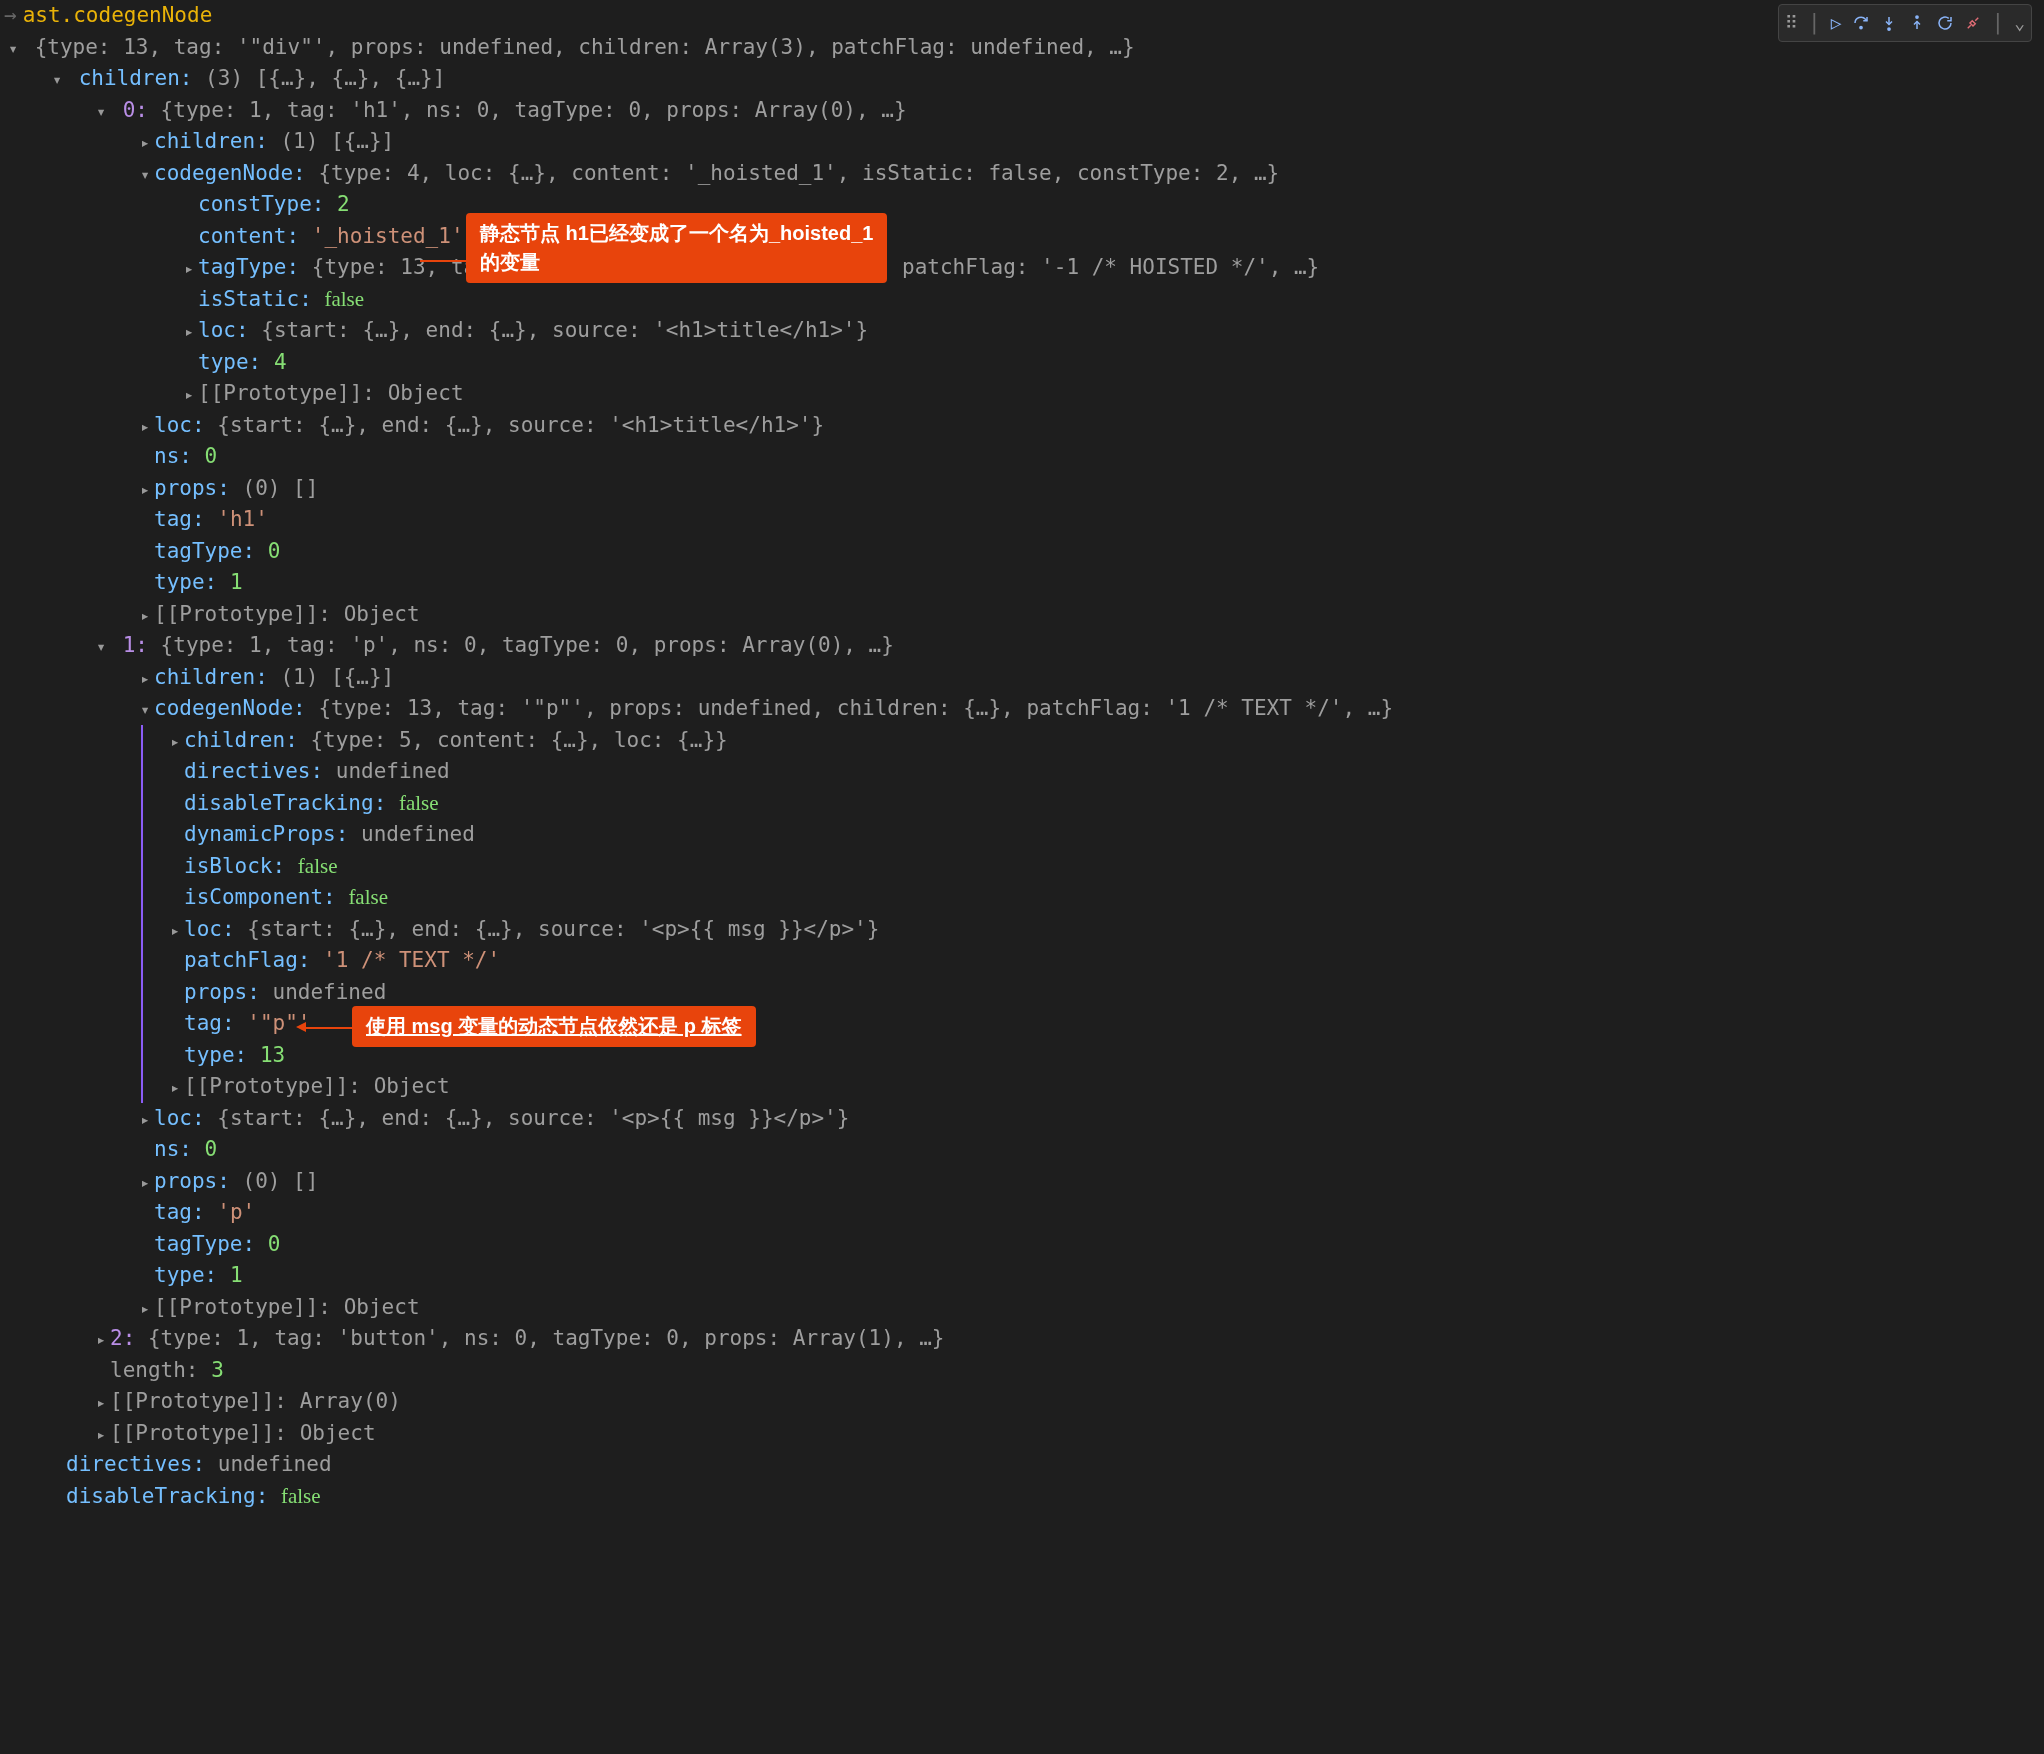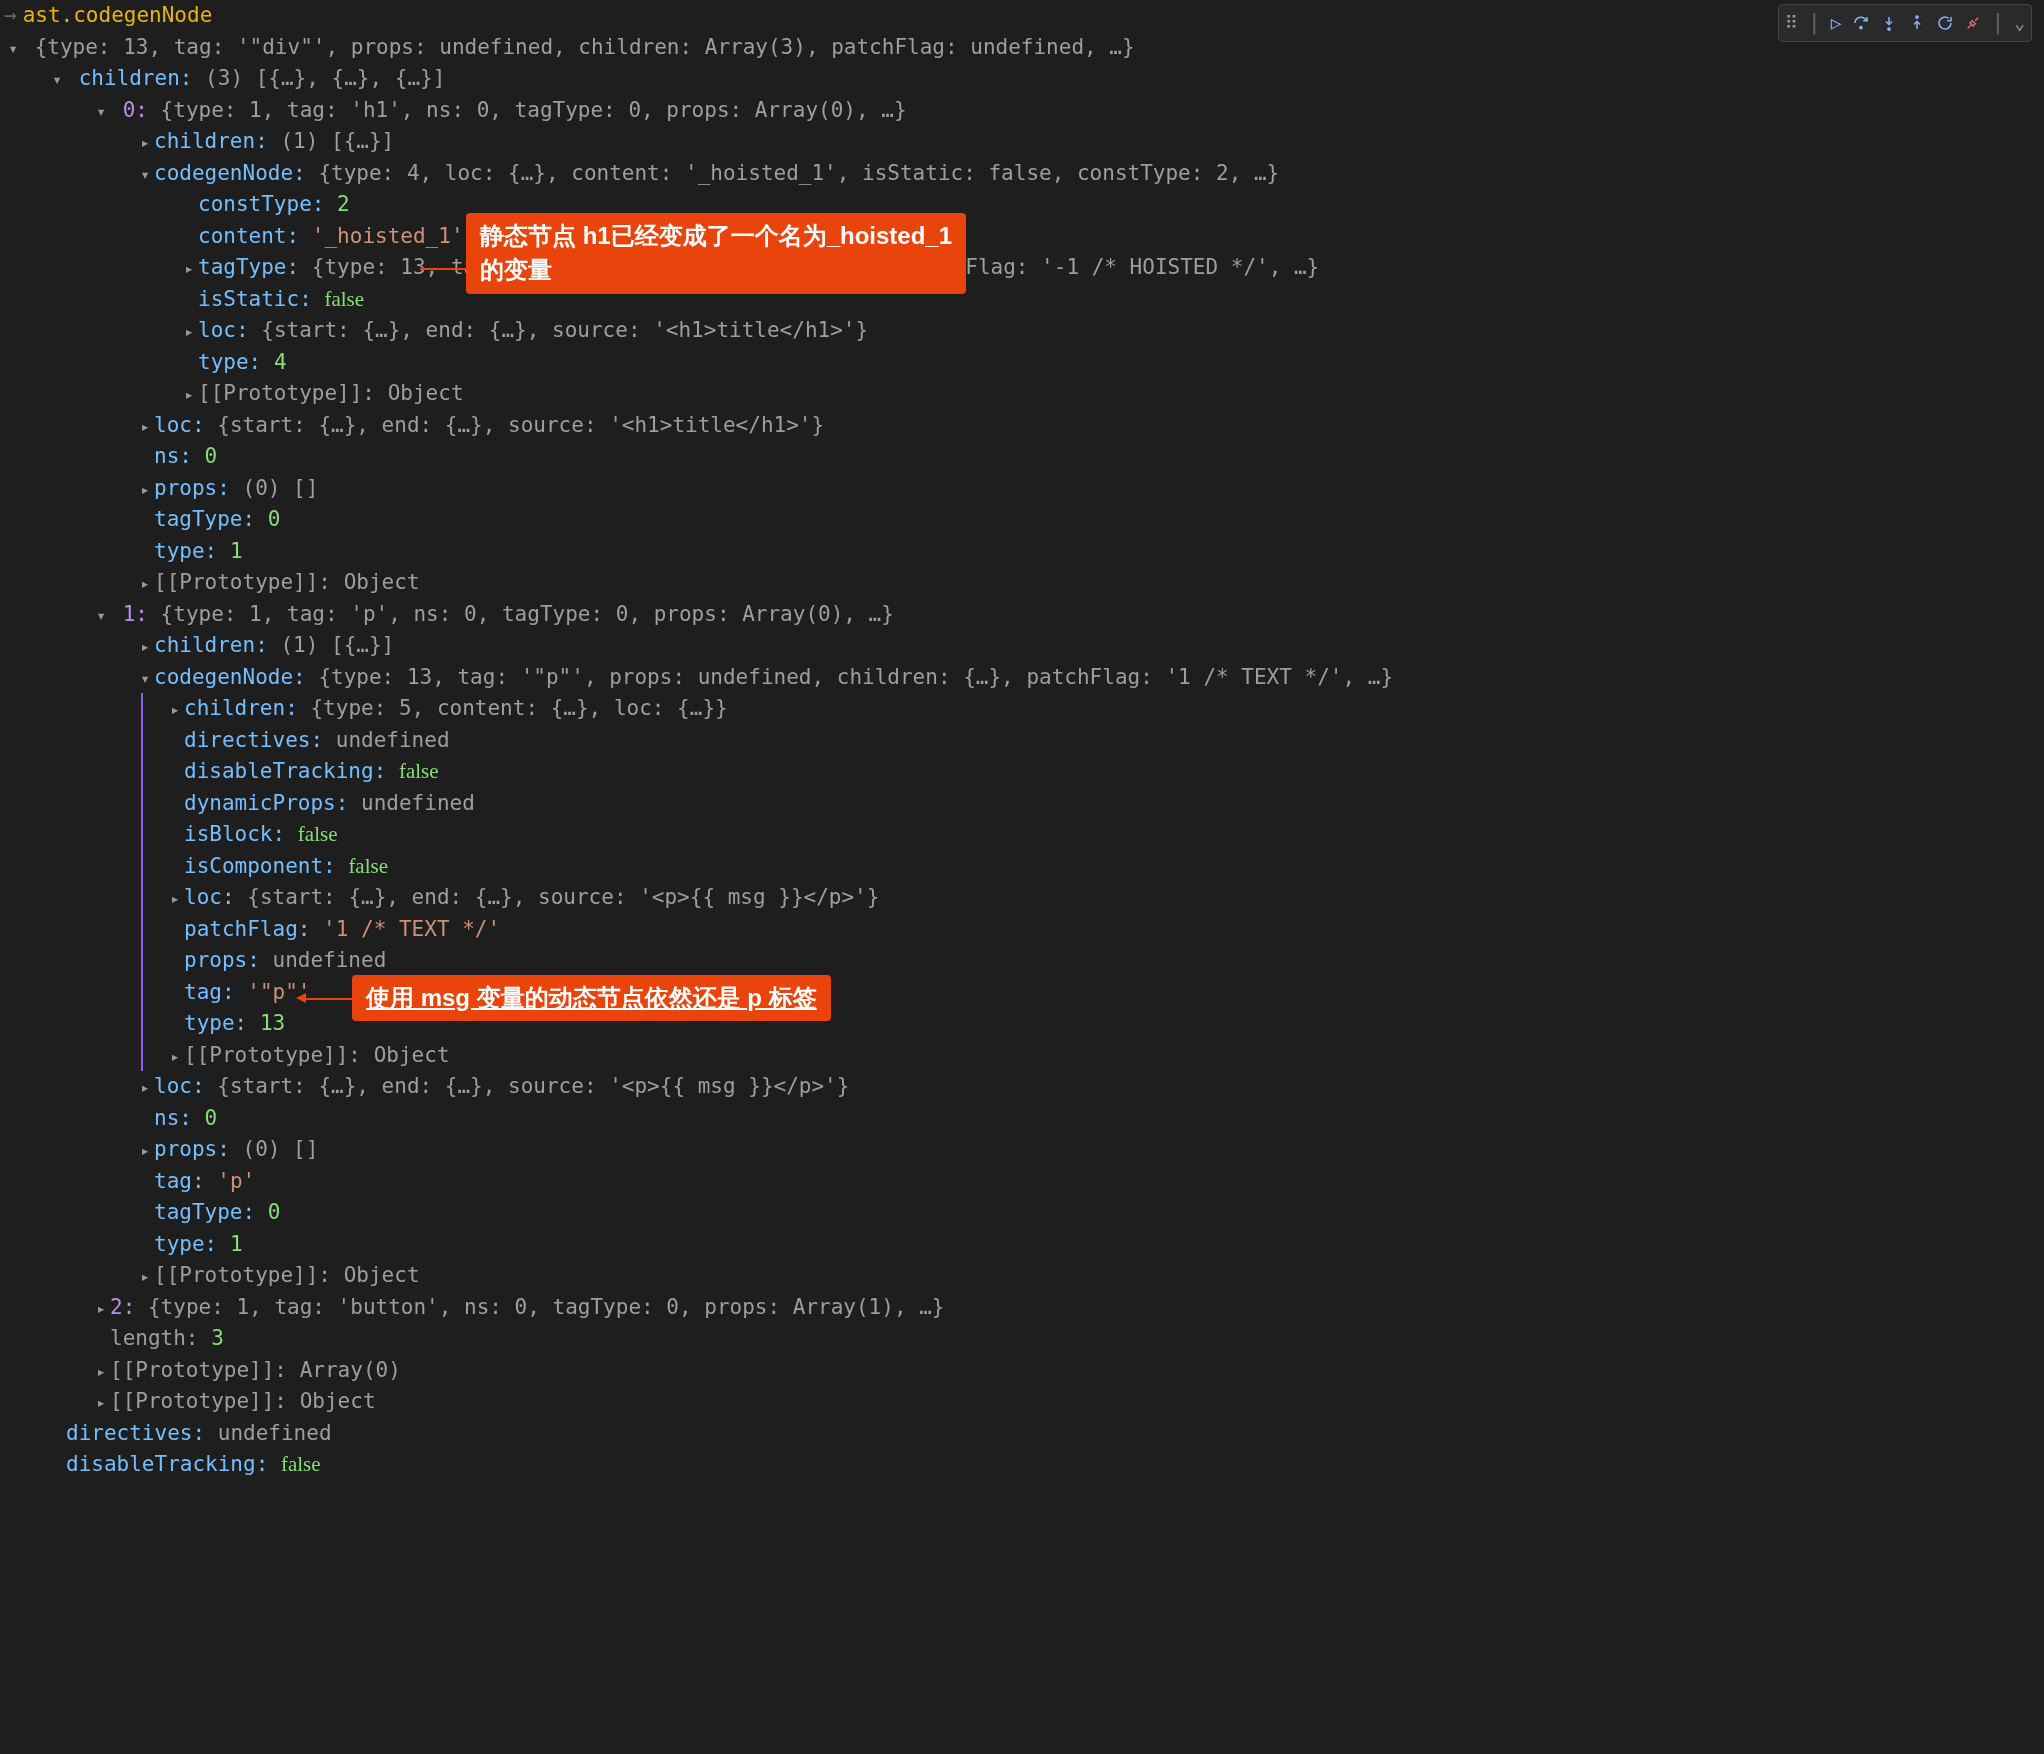--- a/index.html
+++ b/index.html
@@ -63,21 +63,21 @@
 .undef { color: #9e9e9e; }
 .purple { color: #b98ee6; }
 .prompt { color: #666; margin-right: 6px; }
 .input-line { color: #eab308; font-weight: 500; }
 .line { padding: 0 0 0 4px; position: relative; }
 .callout {
   position: absolute;
   background: #e8440c;
   color: #fff;
   font-family: -apple-system, "PingFang SC", "Microsoft YaHei", sans-serif;
-  font-size: 24px;
+  font-size: 20px;
   font-weight: 600;
   padding: 6px 14px;
   border-radius: 4px;
   z-index: 5;
   line-height: 1.45;
 }
 .callout::before {
   content: "";
   position: absolute;
   left: -46px;
@@ -180,20 +180,21 @@
         </div>
         <div class="line"><span class="arrow right"></span><span class="key">tagType:</span><span> </span><span class="muted">{type: 13, tag:</span><span style="display:inline-block;width:350px"></span><span class="muted">…}, patchFlag: '-1 /* HOISTED */', …}</span></div>
         <div class="line"><span class="arrow"></span><span class="key">isStatic:</span><span> </span><span class="bool">false</span></div>
         <div class="line"><span class="arrow right"></span><span class="key">loc:</span><span> </span><span class="muted">{start: {…}, end: {…}, source: '&lt;h1&gt;title&lt;/h1&gt;'}</span></div>
         <div class="line"><span class="arrow"></span><span class="key">type:</span><span> </span><span class="num">4</span></div>
         <div class="line"><span class="arrow right"></span><span class="muted">[[Prototype]]:</span><span> </span><span class="muted">Object</span></div>
       </div>
       <div class="line"><span class="arrow right"></span><span class="key">loc:</span><span> </span><span class="muted">{start: {…}, end: {…}, source: '&lt;h1&gt;title&lt;/h1&gt;'}</span></div>
       <div class="line"><span class="arrow"></span><span class="key">ns:</span><span> </span><span class="num">0</span></div>
       <div class="line"><span class="arrow right"></span><span class="key">props:</span><span> </span><span class="muted">(0) []</span></div>
+      <div class="line"><span class="arrow"></span><span class="key">tag:</span><span> </span><span class="string">'h1'</span></div>
       <div class="line"><span class="arrow"></span><span class="key">tagType:</span><span> </span><span class="num">0</span></div>
       <div class="line"><span class="arrow"></span><span class="key">type:</span><span> </span><span class="num">1</span></div>
       <div class="line"><span class="arrow right"></span><span class="muted">[[Prototype]]:</span><span> </span><span class="muted">Object</span></div>
     </div>
 
     <div class="line">
       <span class="arrow down"></span>
       <span class="purple">1:</span>
       <span> </span><span class="muted">{type: 1, tag: 'p', ns: 0, tagType: 0, props: Array(0), …}</span>
     </div>

